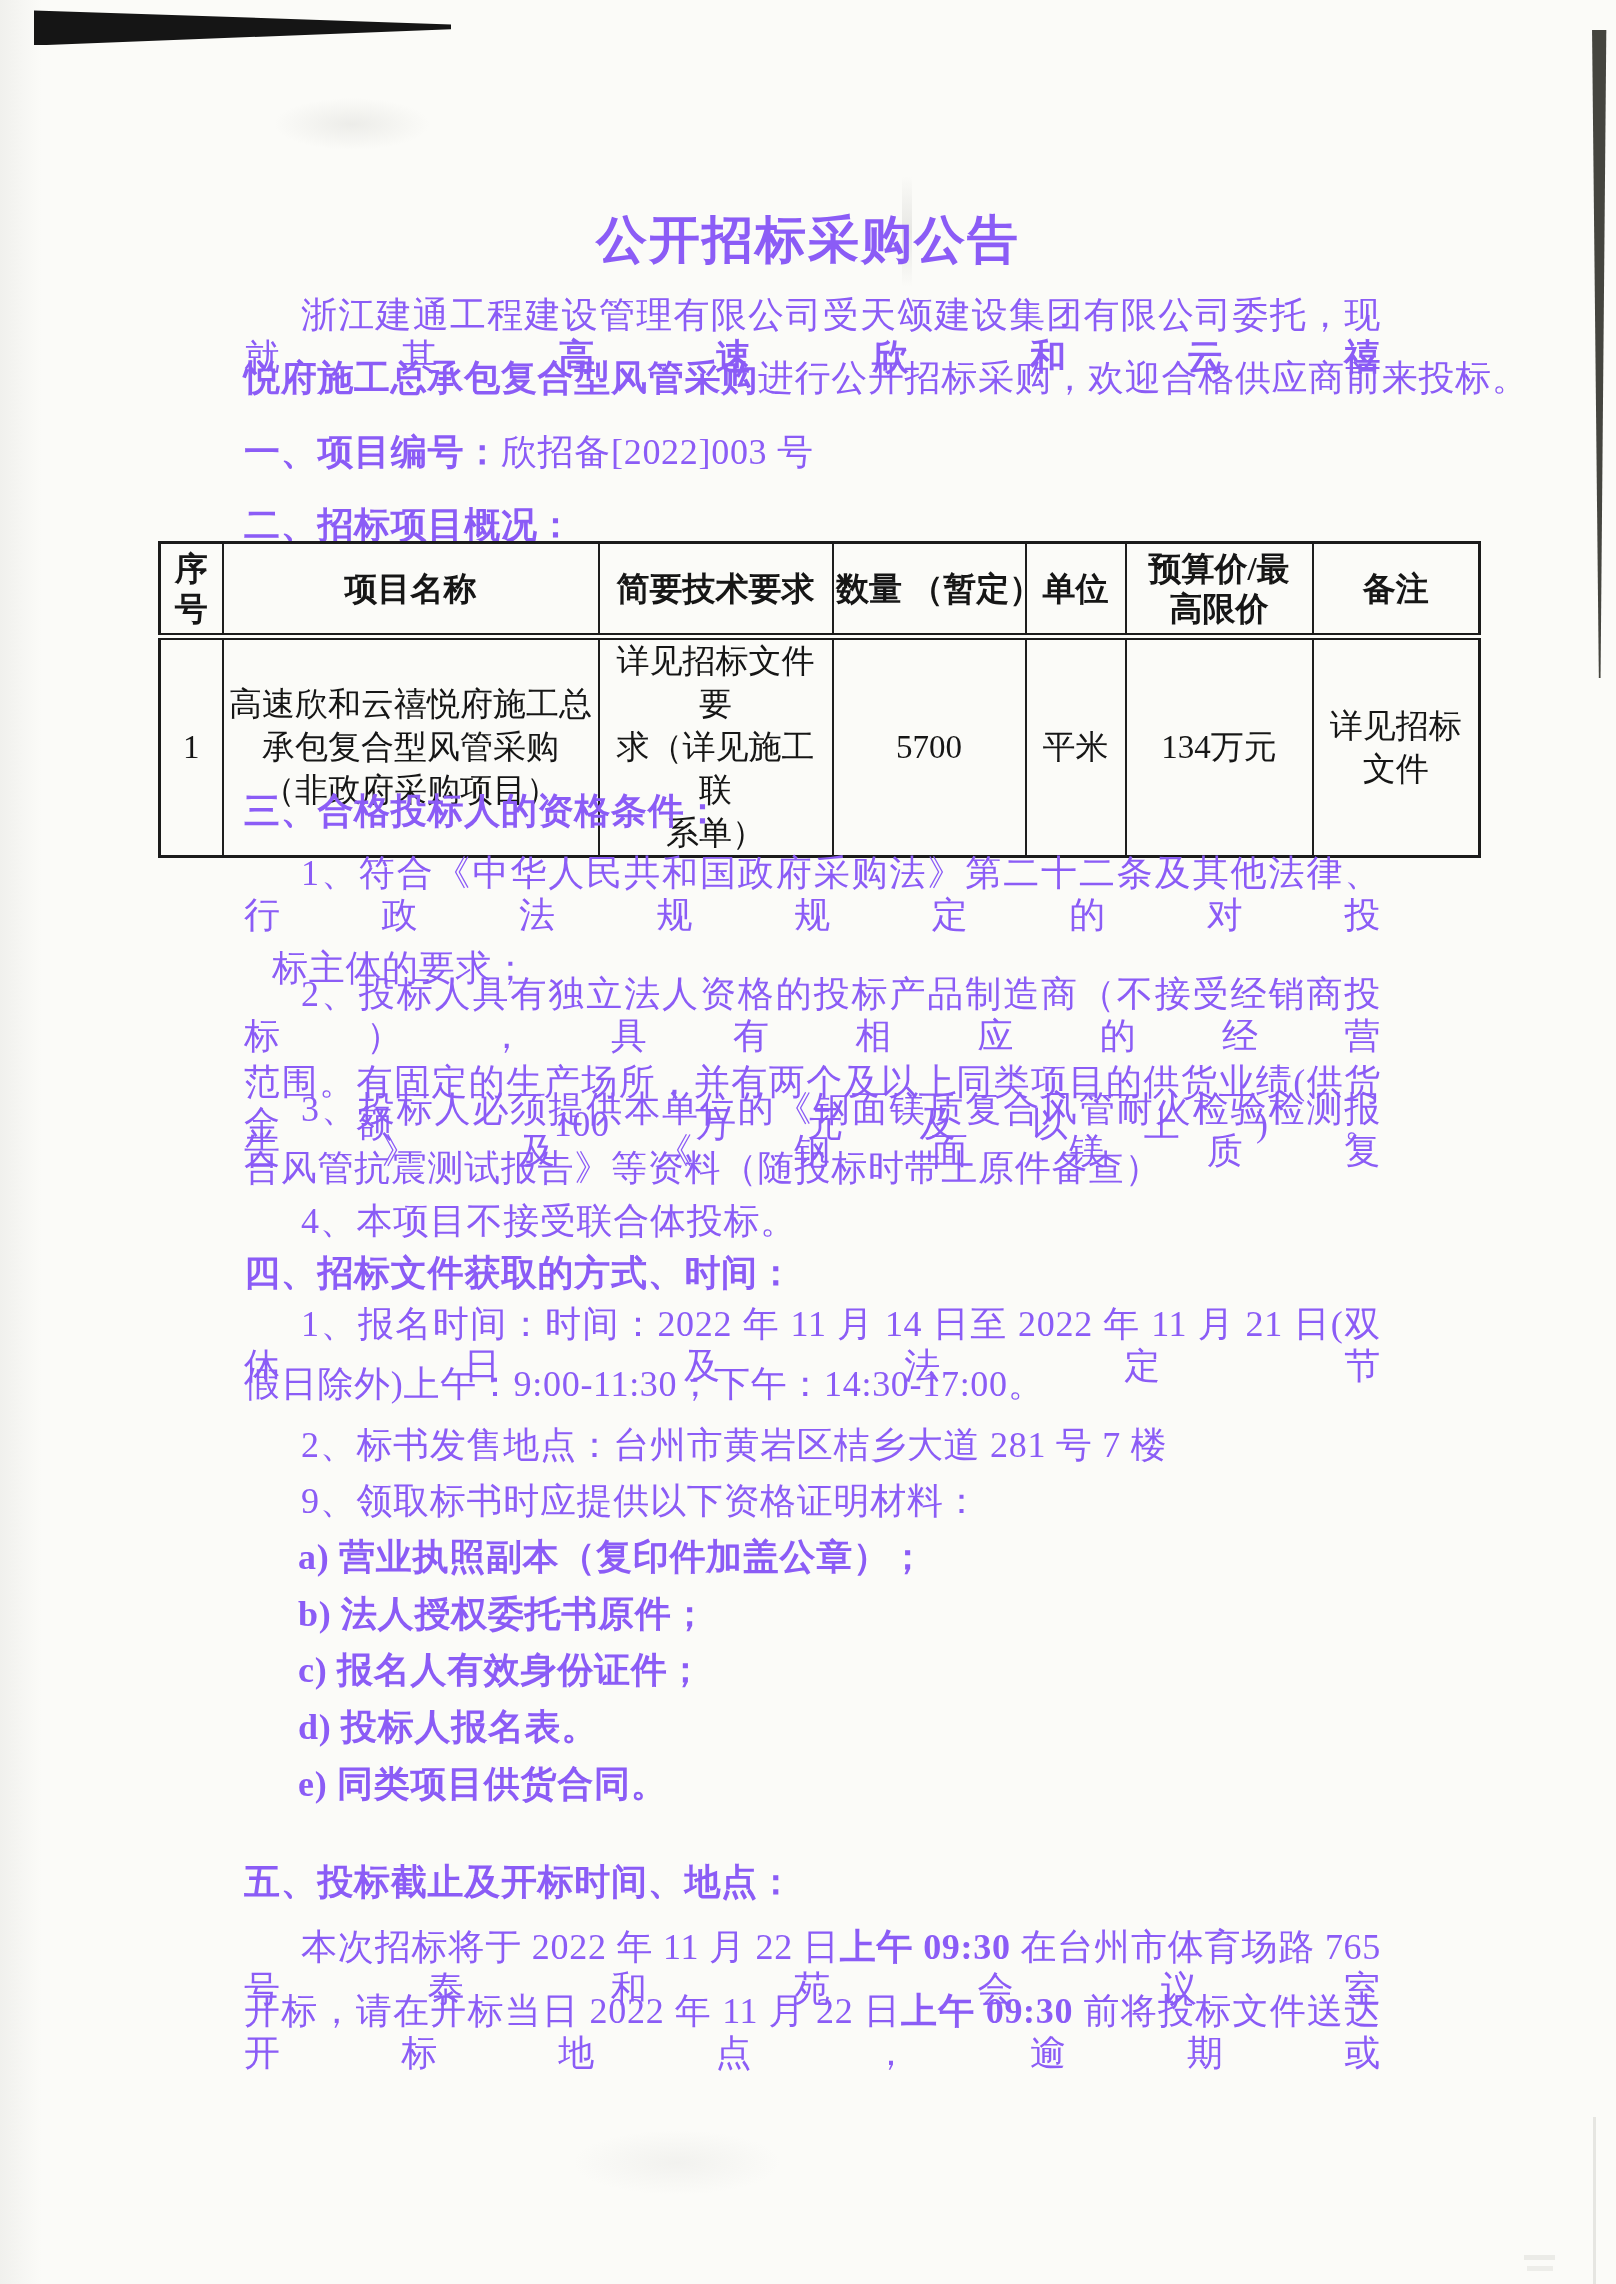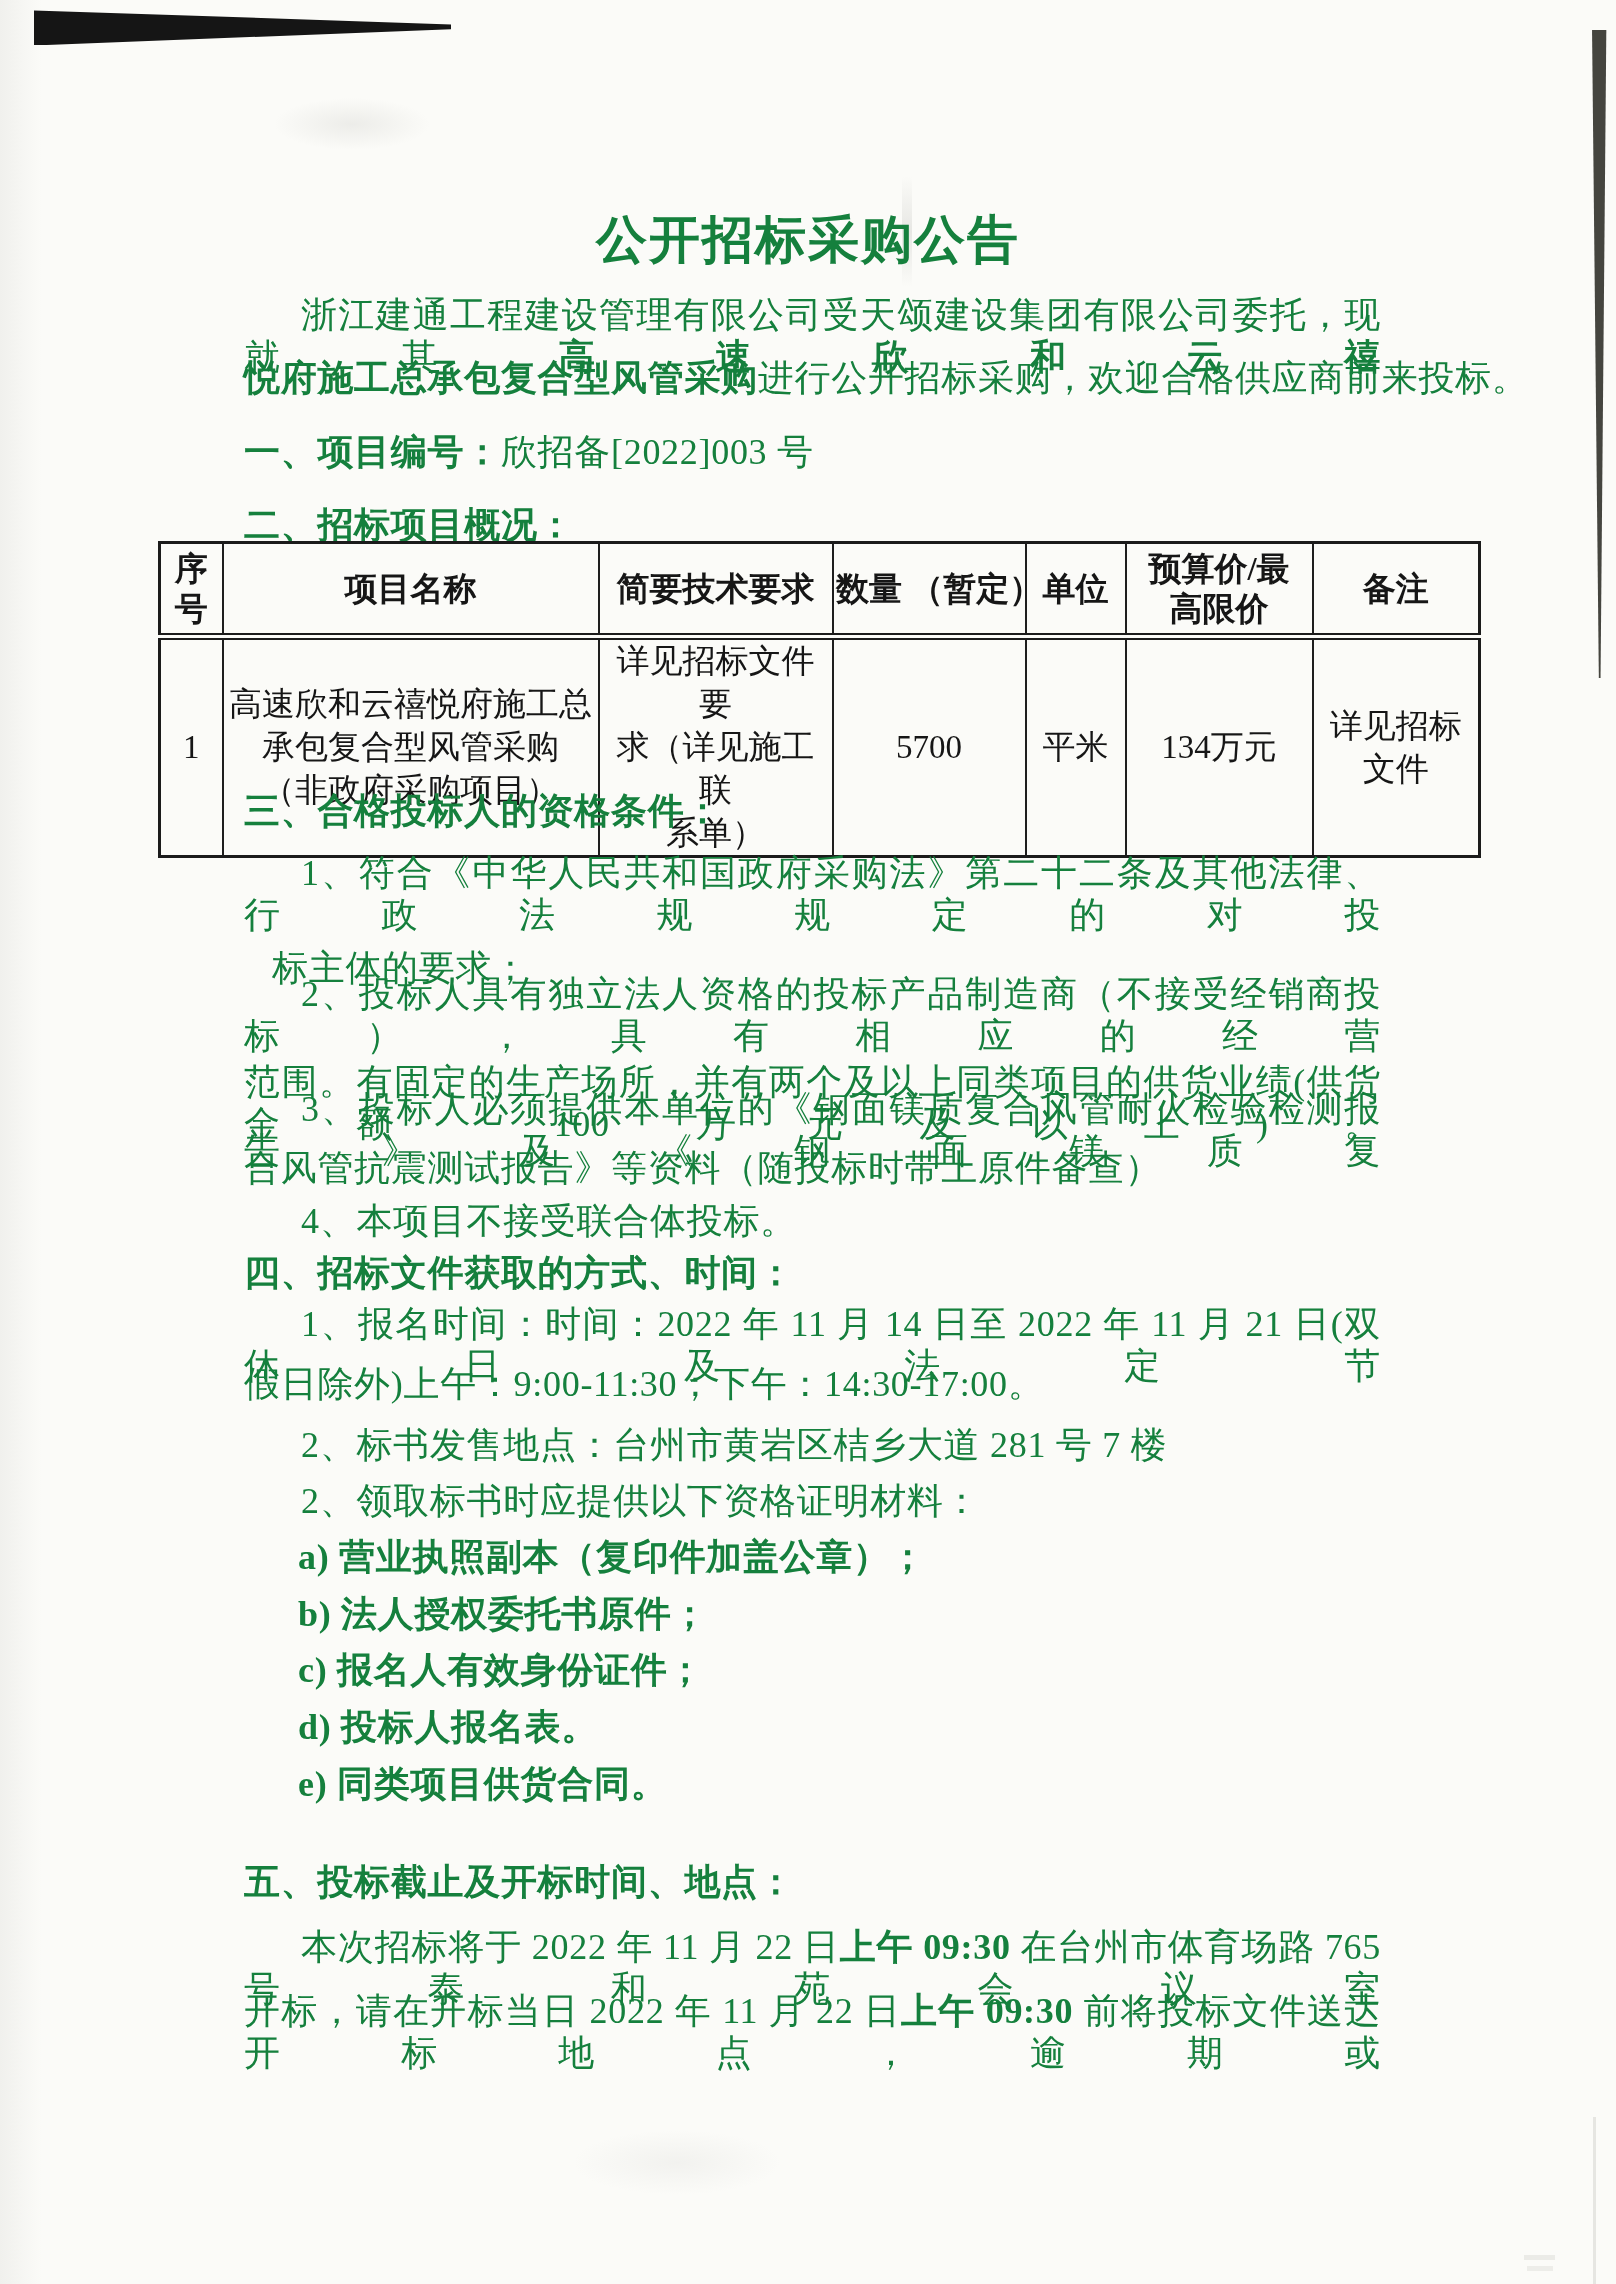--- a/index.html
+++ b/index.html
@@ -12,21 +12,21 @@
     overflow:hidden;
   }
   
   .t{
     position:absolute;
     left:244px;
     font-size:36px;
     line-height:42px;
     letter-spacing:0.7px;
     white-space:pre;
-    color:#15803d;
+    color:#8b5cf6;
   }
   
   .j{
     width:1137px;
     white-space:normal;
     text-align:justify;
     text-align-last:justify;
   }
   .ind{ text-indent:57px; }
   .b{ font-weight:700; }
@@ -171,21 +171,21 @@
   <div class="t j ind" style="top:973px;">2、投标人具有独立法人资格的投标产品制造商（不接受经销商投标），具有相应的经营</div>
   <div class="t j" style="top:1033px;margin-top:28px;">范围。有固定的生产场所，并有两个及以上同类项目的供货业绩(供货金额 100 万元及以上)。</div>
   <div class="t j ind" style="top:1088px;">3、投标人必须提供本单位的《钢面镁质复合风管耐火检验检测报告》及《钢面镁质复</div>
   <div class="t" style="top:1147px;">合风管抗震测试报告》等资料（随投标时带上原件备查）</div>
   <div class="t" style="top:1200px;left:301px;">4、本项目不接受联合体投标。</div>
 
   <div class="t b" style="top:1252px;">四、招标文件获取的方式、时间：</div>
   <div class="t j ind" style="top:1303px;">1、报名时间：时间：2022 年 11 月 14  日至 2022 年 11 月 21 日(双休日及法定节</div>
   <div class="t" style="top:1363px;">假日除外)上午：9:00-11:30；下午：14:30-17:00。</div>
   <div class="t" style="top:1424px;left:301px;">2、标书发售地点：台州市黄岩区桔乡大道 281 号 7 楼</div>
-  <div class="t" style="top:1480px;left:301px;">2、领取标书时应提供以下资格证明材料：</div>
+  <div class="t" style="top:1480px;left:301px;">9、领取标书时应提供以下资格证明材料：</div>
   <div class="t b" style="top:1536px;left:298px;">a) 营业执照副本（复印件加盖公章）；</div>
   <div class="t b" style="top:1593px;left:298px;">b) 法人授权委托书原件；</div>
   <div class="t b" style="top:1649px;left:298px;">c) 报名人有效身份证件；</div>
   <div class="t b" style="top:1706px;left:298px;text-align:center;">d) 投标人报名表。</div>
   <div class="t b" style="top:1763px;left:298px;">e) 同类项目供货合同。</div>
 
   <div class="t b" style="top:1861px;">五、投标截止及开标时间、地点：</div>
   <div class="t j ind" style="top:1926px;"><span>本次招标将于 2022 年 11 月 22 日</span><span class="b">上午 09:30</span><span> 在台州市体育场路 765 号泰和苑会议室</span></div>
   <div class="t j" style="top:1990px;"><span>开标，请在开标当日 2022 年 11 月 22 日</span><span class="b">上午 09:30</span><span> 前将投标文件送达开标地点，逾期或</span></div>
 

